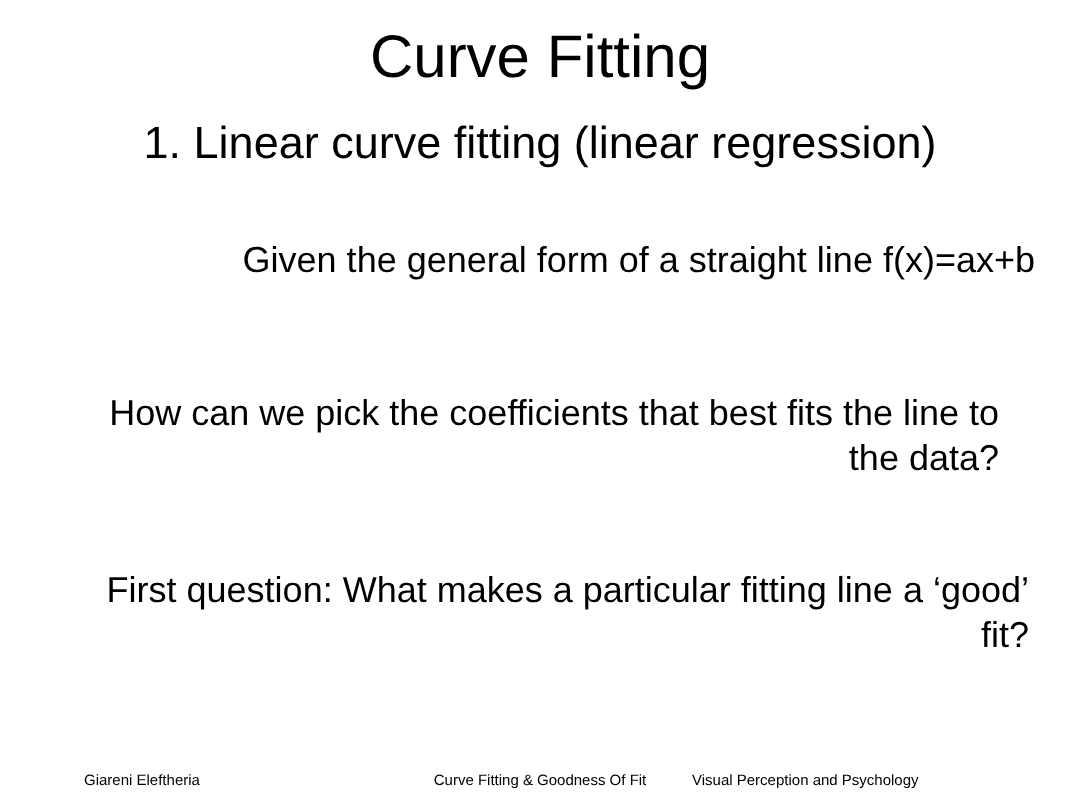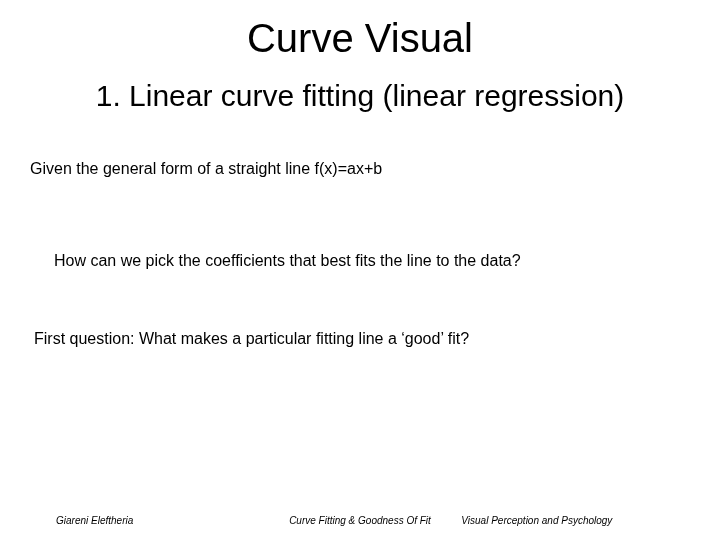--- a/index.html
+++ b/index.html
@@ -1,34 +1,34 @@
 <!DOCTYPE html>
 <html><head>
 <meta charset="utf-8">
 <style>
   * { margin: 0; padding: 0; box-sizing: border-box; }
   html, body { width: 720px; height: 540px; background: #fff; font-family: Arial, Helvetica, sans-serif; color: #000; }
   .slide { width: 720px; height: 540px; position: relative; padding: 12px 30px 0 30px; }
   .title { font-size: 40px; text-align: center; font-weight: 400; margin-top: 4px; }
   .subtitle { font-size: 30px; text-align: center; margin-top: 18px; font-weight: 400; }
-  .body-line { font-size: 16px; text-align: left; font-weight: 400; line-height: 1.25; }
+  .body-line { font-size: 24px; text-align: right; font-weight: 400; line-height: 1.25; }
   .l1 { margin-top: 46px; }
   .l2 { margin-top: 72px; padding: 0 24px; }
   .l3 { margin-top: 58px; padding: 0 4px; }
   .footer { position: absolute; bottom: 14px; left: 0; width: 720px; display: flex; justify-content: space-between; padding: 0 56px 0 56px; font-size: 10px; color: #000; }
-  .footer span { white-space: nowrap; font-style: italic; }
+  .footer span { white-space: nowrap; }
   .footer .mid { text-align: center; flex: 1; }
   .footer .left { text-align: left; flex: 1; }
   .footer .right { text-align: left; flex: 1; }
 </style>
 </head>
 <body>
 
 <div class="slide">
-  <h1 class="title">Curve Visual</h1>
+  <h1 class="title">Curve Fitting</h1>
   <h2 class="subtitle">1. Linear curve fitting (linear regression)</h2>
   <p class="body-line l1">Given the general form of a straight line f(x)=ax+b</p>
   <p class="body-line l2">How can we pick the coefficients that best fits the line to the data?</p>
   <p class="body-line l3">First question: What makes a particular fitting line a ‘good’ fit?</p>
   <div class="footer">
     <span class="left">Giareni Eleftheria</span>
     <span class="mid">Curve Fitting &amp; Goodness Of Fit</span>
     <span class="right">Visual Perception and Psychology</span>
   </div>
 </div>

